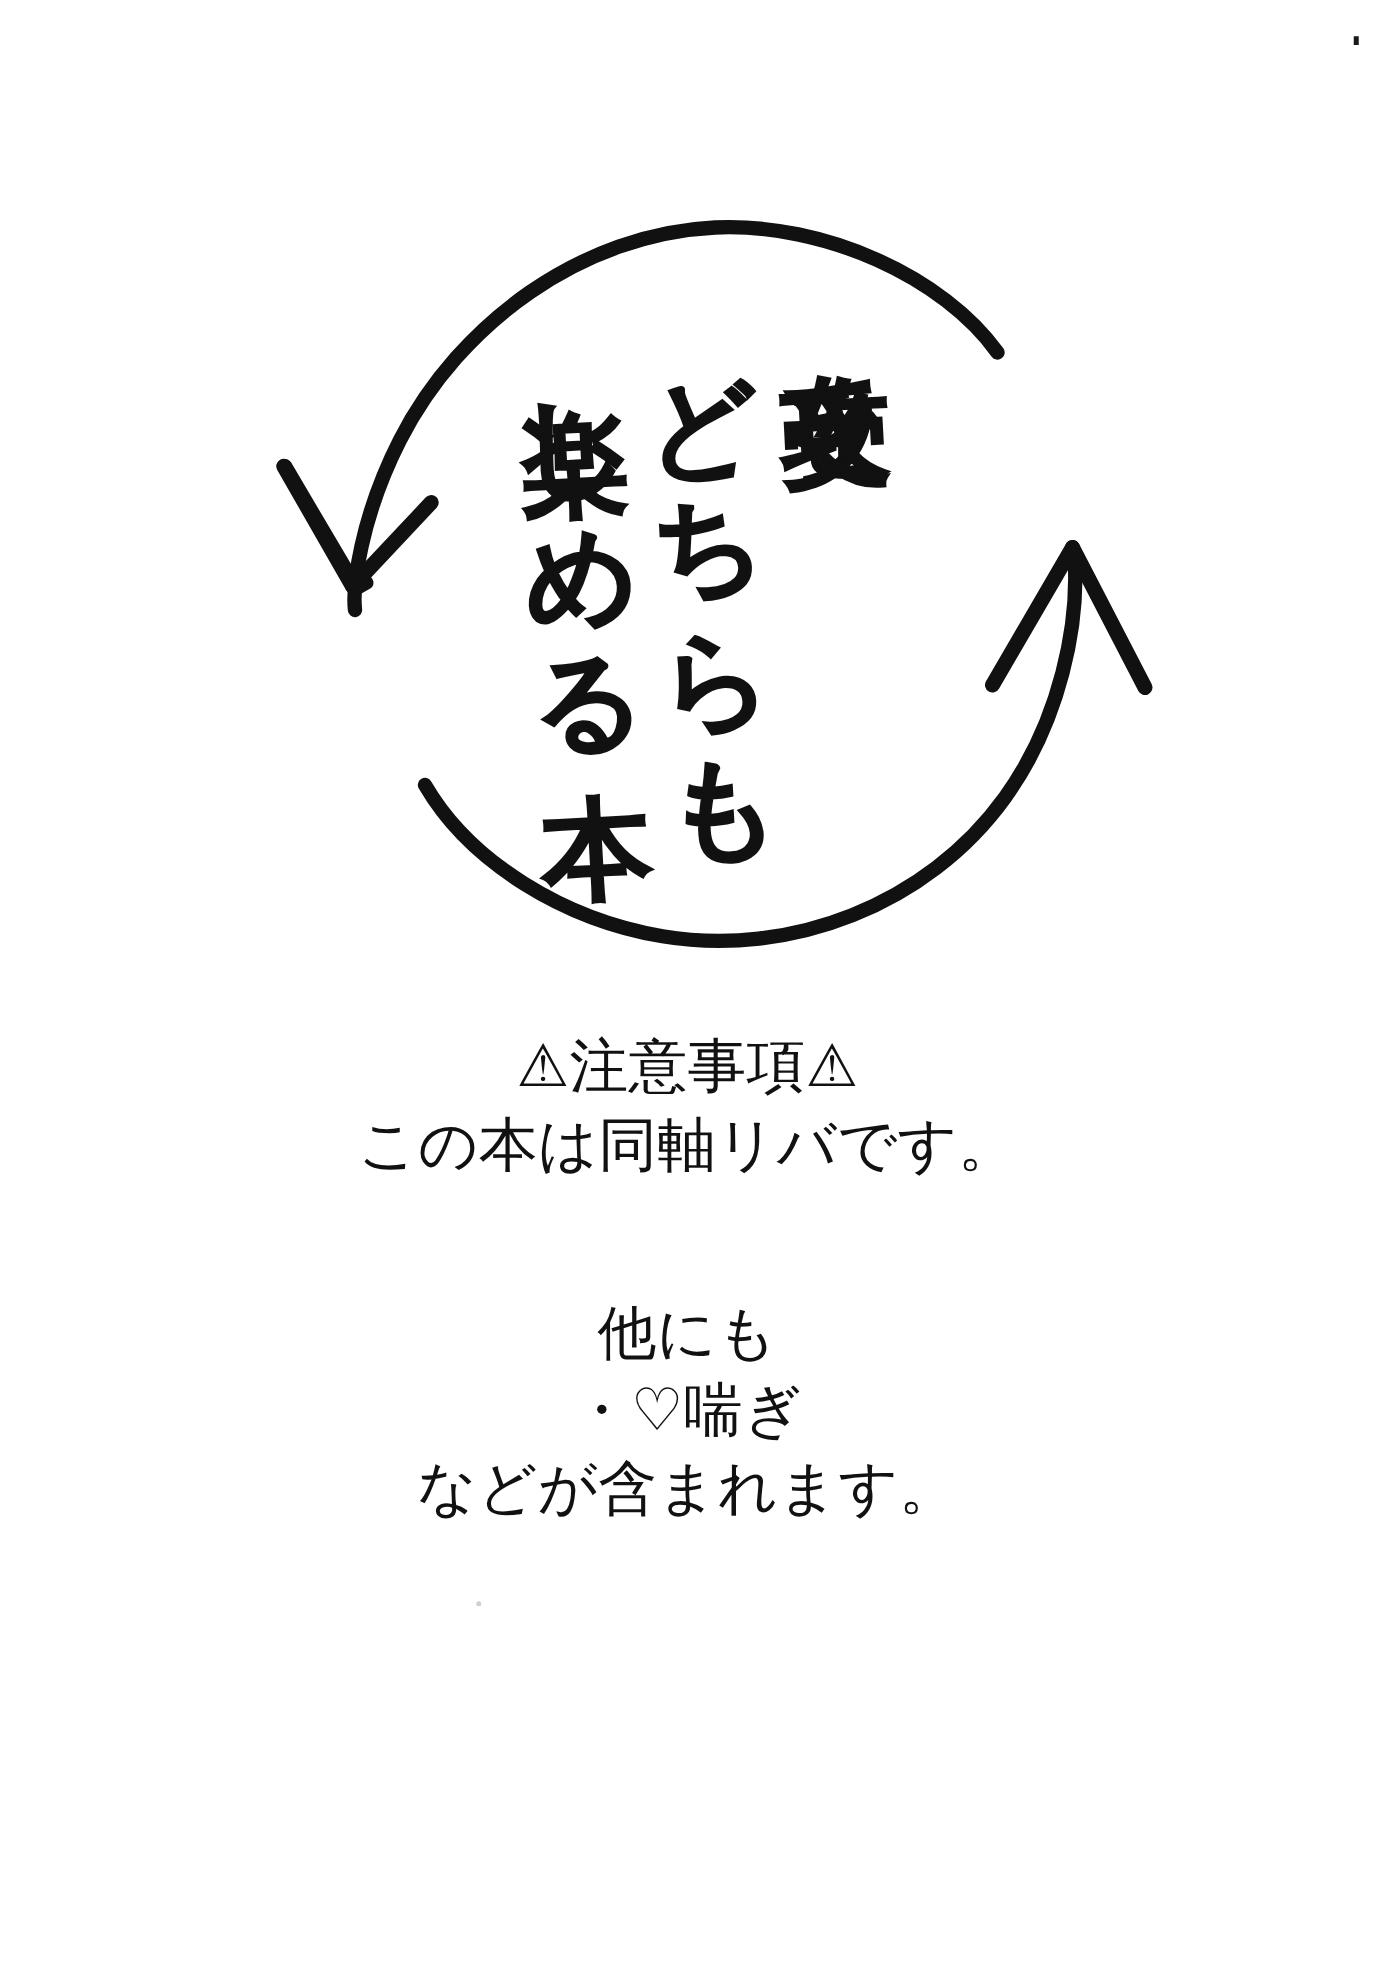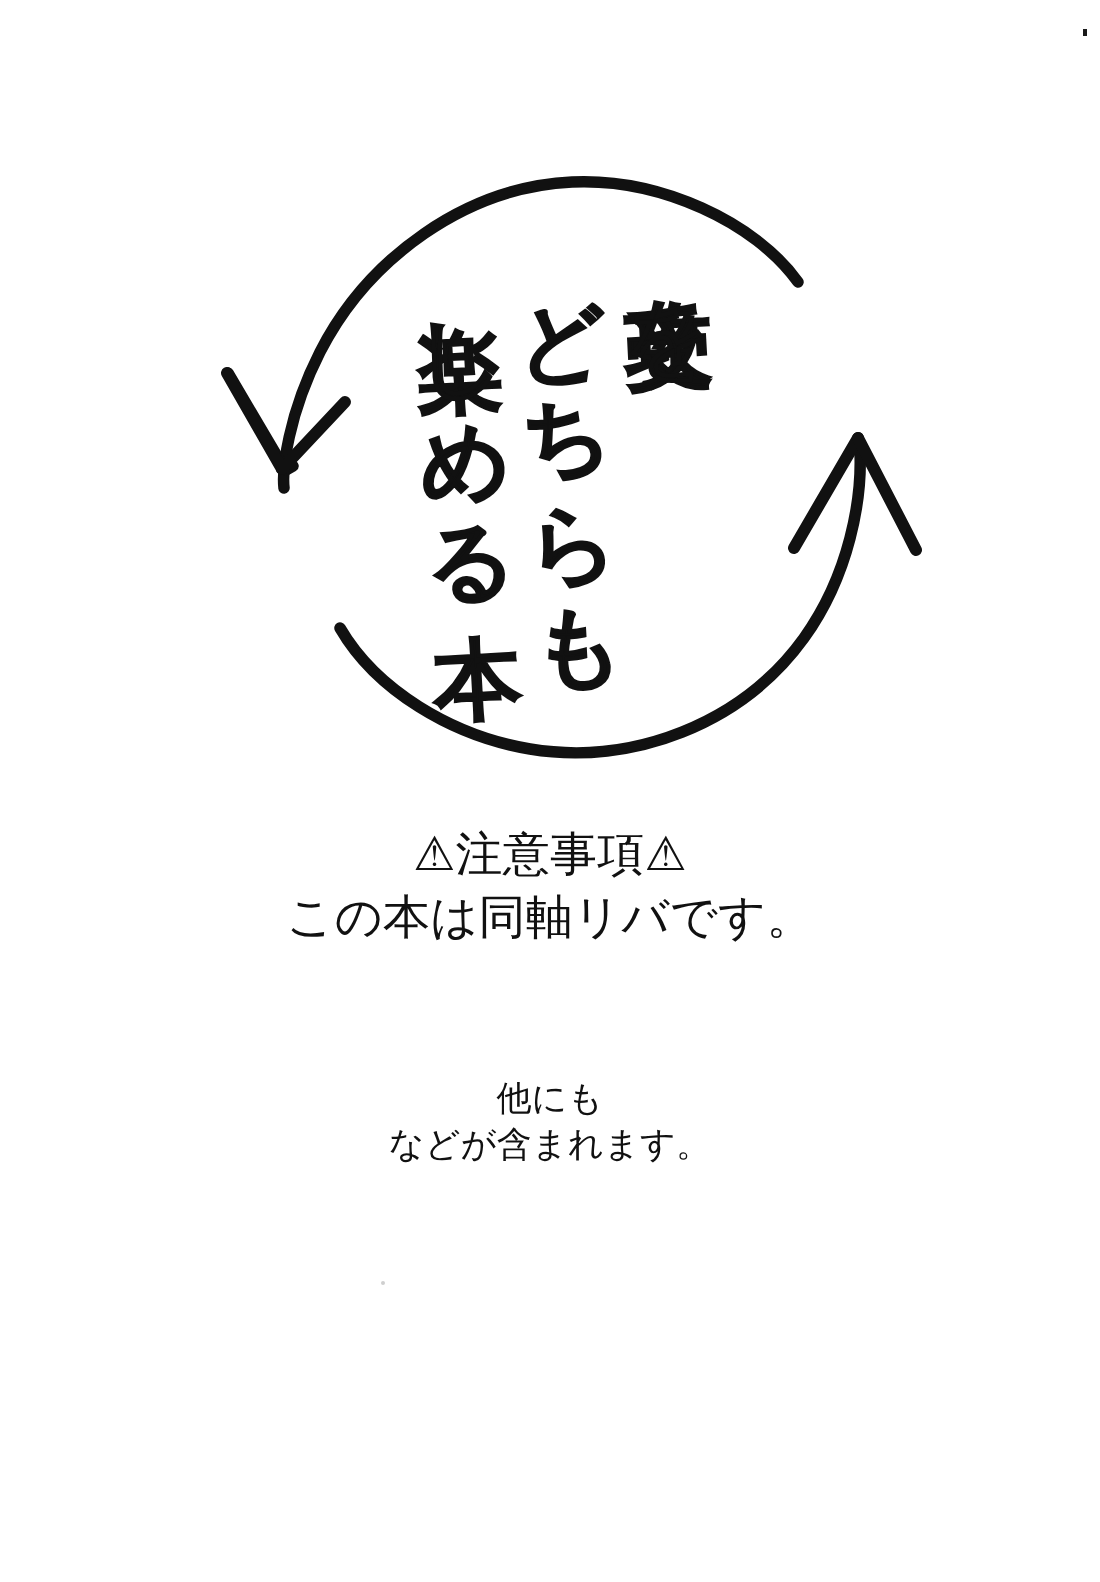--- a/index.html
+++ b/index.html
@@ -79,22 +79,22 @@
     font-family: "DejaVu Sans", sans-serif;
     font-weight: 400;
   }
   #notice-block {
     top: 823px;
     font-size: 47px;
     line-height: 1.34;
     letter-spacing: 0.005em;
   }
   #extras-block {
-    top: 1075px;
-    font-size: 35px;
+    top: 1036px;
+    font-size: 47px;
     line-height: 1.32;
     letter-spacing: 0.005em;
   }
   .text-line {
     display: block;
     white-space: nowrap;
   }
   .warn-glyph {
     font-family: "DejaVu Sans", sans-serif;
   }
@@ -154,19 +154,20 @@
 
   <div id="title-col-3" class="title-col">楽しめる本</div>
 
   <div id="notice-block" class="text-block">
     <span class="text-line warn-glyph">⚠注意事項⚠</span>
     <span class="text-line">この本は同軸リバです。</span>
   </div>
 
   <div id="extras-block" class="text-block">
     <span class="text-line">他にも</span>
+    <span class="text-line heart-glyph">・♡喘ぎ</span>
     <span class="text-line">などが含まれます。</span>
   </div>
 
   <div id="scan-speck"></div>
   <div id="scan-speck-2"></div>
 
 </div>
 
 </body></html>

